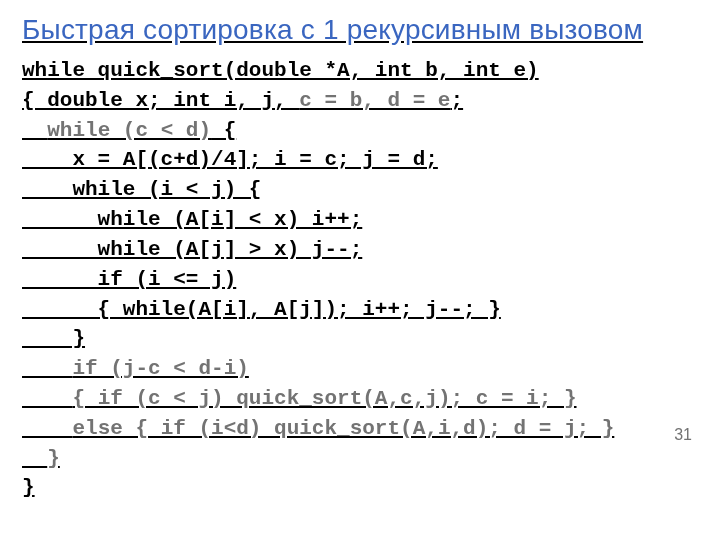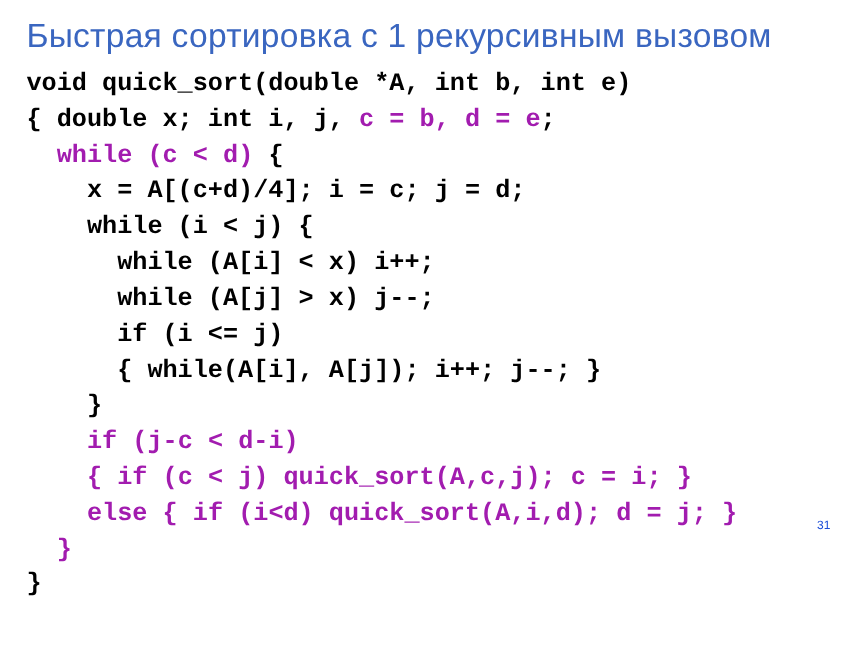--- a/index.html
+++ b/index.html
@@ -10,52 +10,53 @@
     background: #fff;
     font-family: Arial, Helvetica, sans-serif;
     overflow: hidden;
   }
   .slide {
     position: relative;
     width: 720px;
     height: 456px;
     box-sizing: border-box;
     padding: 14px 22px 0 22px;
+    text-decoration: underline;
   }
   .title {
     color: #3a66c0;
     font-size: 28px;
     font-weight: 400;
     margin: 0 0 10px 0;
     letter-spacing: 0.2px;
   }
   .code {
     font-family: "Courier New", Courier, monospace;
     font-size: 21px;
     font-weight: bold;
     line-height: 1.42;
     white-space: pre;
     color: #000;
   }
-  .r { color: #a21caf; } 
+  .r { color: #737373; } 
   .pagenum {
     position: absolute;
     right: 28px;
     bottom: 12px;
-    font-size: 10px;
-    color: #1d4ed8;
+    font-size: 16px;
+    color: #737373;
   }
 </style>
 </head>
 <body>
 
 <div class="slide">
   <h1 class="title">Быстрая сортировка с 1 рекурсивным вызовом</h1>
 
-  <div class="code"><span>void quick_sort(double *A, int b, int e)</span>
+  <div class="code"><span>while quick_sort(double *A, int b, int e)</span>
 <span>{ double x; int i, j, </span><span class="r">c = b, d = e</span><span>;</span>
 <span>  </span><span class="r">while (c &lt; d)</span><span> {</span>
 <span>    x = A[(c+d)/4]; i = c; j = d;</span>
 <span>    while (i &lt; j) {</span>
 <span>      while (A[i] &lt; x) i++;</span>
 <span>      while (A[j] &gt; x) j--;</span>
 <span>      if (i &lt;= j)</span>
 <span>      { while(A[i], A[j]); i++; j--; }</span>
 <span>    }</span>
 <span>    </span><span class="r">if (j-c &lt; d-i)</span>

